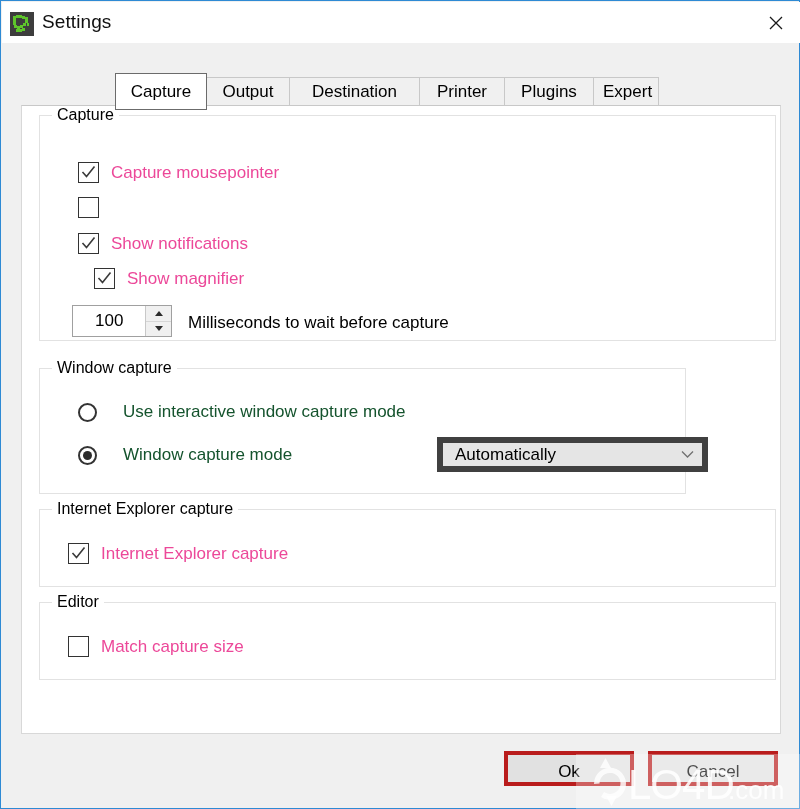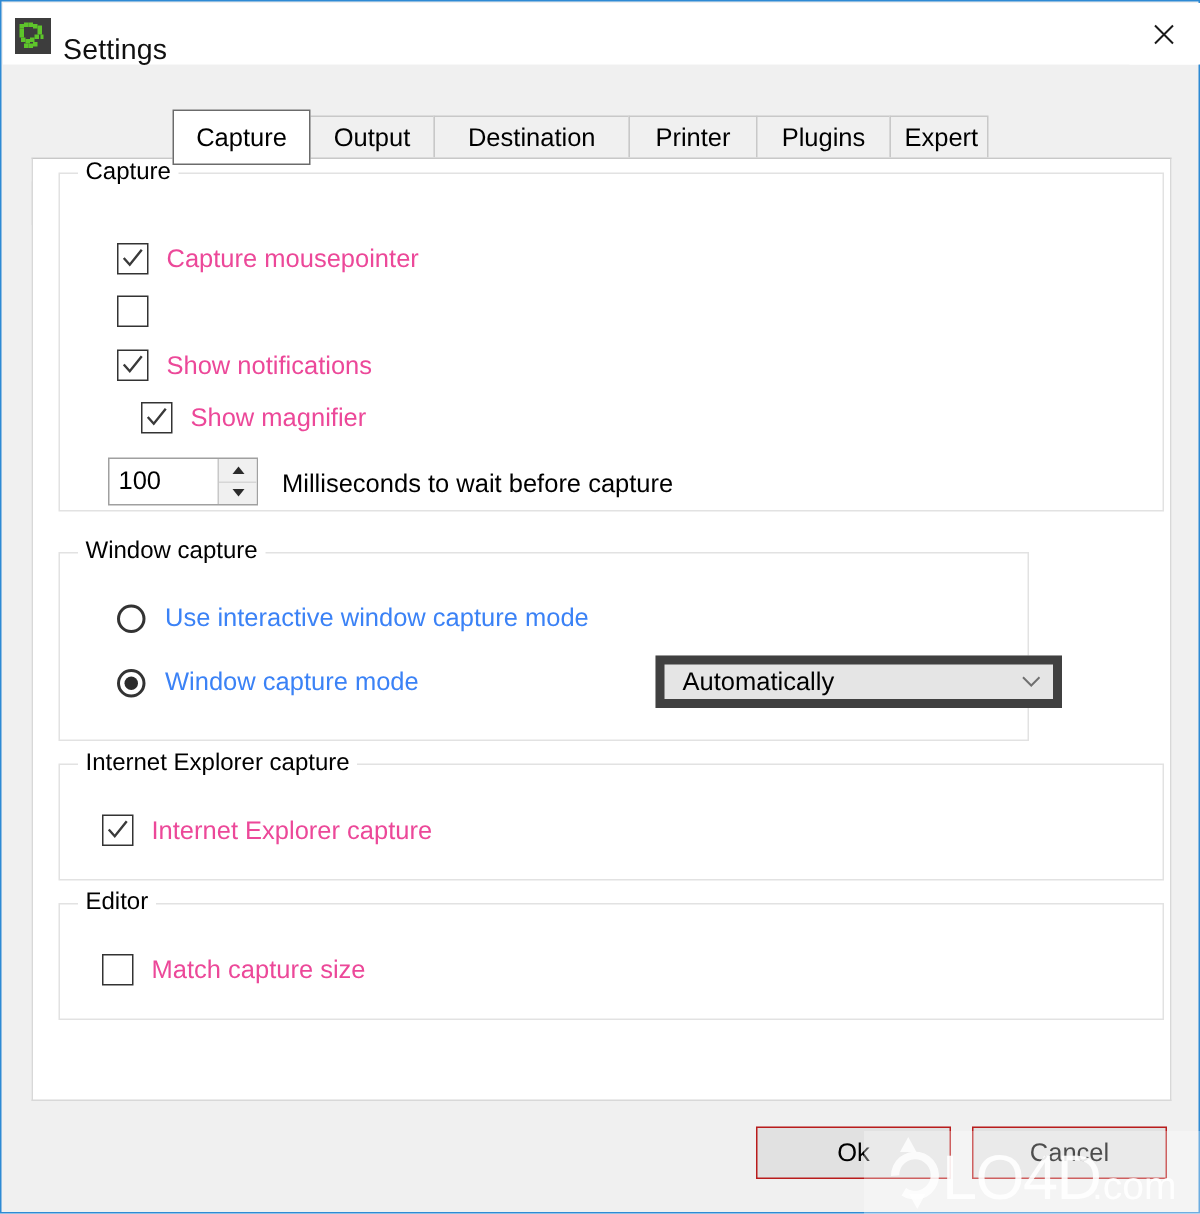--- a/index.html
+++ b/index.html
@@ -43,21 +43,20 @@
     overflow: hidden;
   }
   .app-icon svg { display: block; }
   .title-text {
     position: absolute;
     left: 40px; top: 9px;
     font-size: 19px;
     color: #101010;
     letter-spacing: 0.1px;
     white-space: nowrap;
-    margin-top: 12px;
   }
   .close-btn {
     position: absolute;
     right: 1px; top: 1px;
     width: 46px; height: 40px;
     display: flex;
     align-items: center;
     justify-content: center;
     background: #ffffff;
   }
@@ -168,23 +167,23 @@
   }
   .rb.on::after {
     content: "";
     position: absolute;
     left: 3px; top: 3px;
     width: 9px; height: 9px;
     border-radius: 50%;
     background: #2b2b2b;
   }
   .radiorow .lbl {
-    margin-left: 13px;
-    font-size: 17px;
-    color: #3b82f6;
+    margin-left: 26px;
+    font-size: 17px;
+    color: #14532d;
   }
 
   
   .spinner {
     position: absolute;
     box-sizing: border-box;
     border: 1px solid #a0a0a0;
     background: #ffffff;
     display: flex;
   }
@@ -252,21 +251,21 @@
     width: 30px;
     display: flex;
     align-items: center;
     justify-content: center;
   }
 
   
   .dlgbtn {
     position: absolute;
     box-sizing: border-box;
-    border: 1px solid #b91c1c;
+    border: 4px solid #b91c1c;
     background: #e1e1e1;
     font-size: 17px;
     color: #000000;
     text-align: center;
     line-height: 33px;
     font-family: "Liberation Sans", sans-serif;
     padding: 0;
   }
 
   
@@ -356,21 +355,21 @@
 
       <div class="checkrow" style="left:38px; top:152px;padding-left:16px;">
         <span class="cb">
           <svg width="15" height="15" viewBox="0 0 15 15">
             <path d="M1.5 7 L5.5 11.5 L13.5 1.5" stroke="#3a3a3a" stroke-width="1.6" fill="none"></path>
           </svg>
         </span>
         <span class="lbl">Show magnifier</span>
       </div>
 
-      <div class="spinner" style="left:32px; top:189px; width:100px; height:32px;">
+      <div class="spinner" style="left:32px; top:189px; width:100px; height:32px;padding-left:16px;">
         <div class="spin-value">100</div>
         <div class="spin-arrows">
           <div class="spin-up">
               <span class="tri-up"></span>
             </div>
           <div class="spin-down">
               <span class="tri-down"></span>
             </div>
         </div>
       </div>

